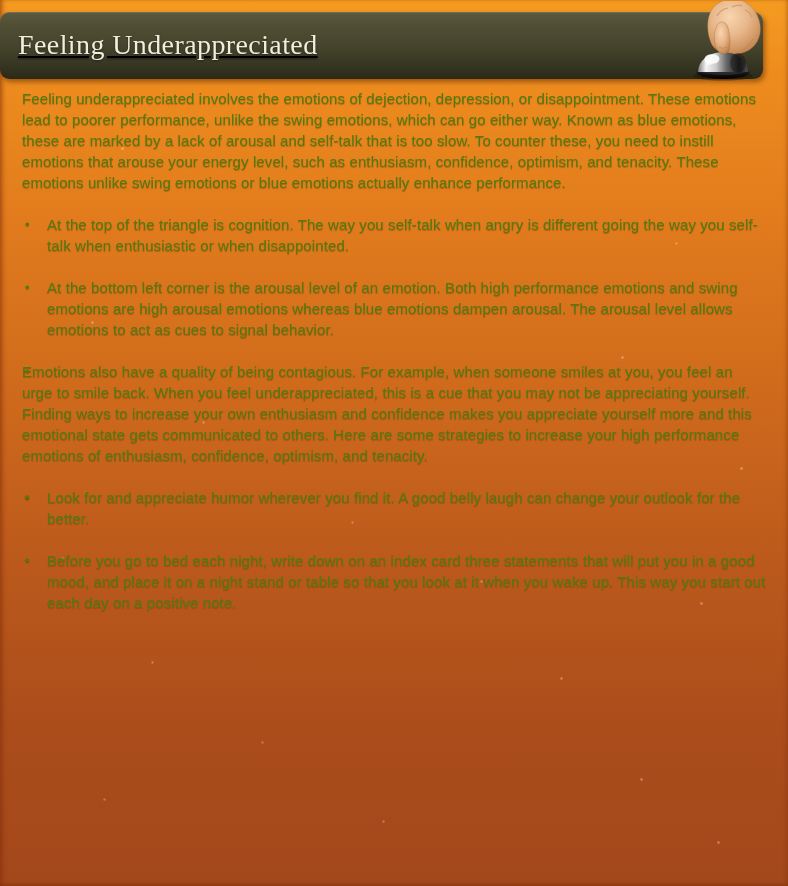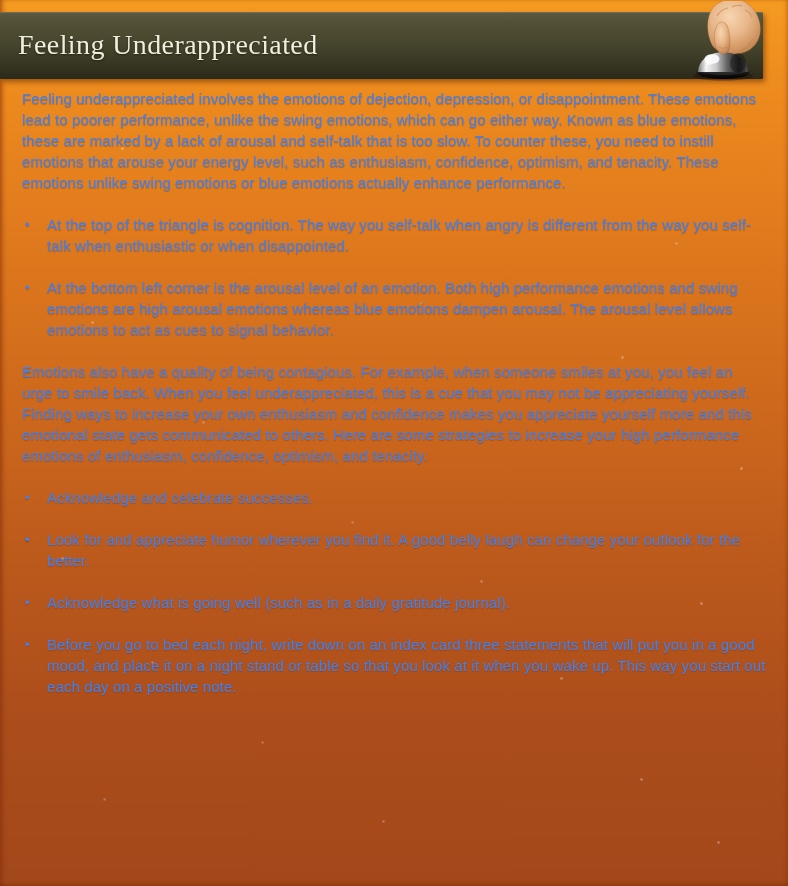--- a/index.html
+++ b/index.html
@@ -46,25 +46,26 @@
       641px 779px 0 0.6px rgba(255,255,255,0.36),
       383px 821px 0 0.5px rgba(255,255,255,0.32),
       718px 842px 0 0.6px rgba(255,255,255,0.36),
       104px 799px 0 0.5px rgba(255,255,255,0.30);
   }
 
   .title-bar {
     position: absolute;
     left: 0; top: 12px;
     width: 763px; height: 67px;
-    border-radius: 1px;
+    border-radius: 9px;
     background: linear-gradient(180deg,
       #5b5a41 0%, #525136 16%, #46452d 48%, #383723 76%, #2b2a19 100%);
     box-shadow: 2px 3px 5px rgba(95,42,0,0.55),
                 inset 0 1px 0 rgba(255,255,255,0.13);
+    text-decoration: underline;
   }
   .title-bar h1 {
     margin: 0;
     padding: 17px 0 0 18px;
     font-family: "Liberation Serif", serif;
     font-weight: 400;
     font-size: 28px;
     letter-spacing: 0.4px;
     color: #f1eedd;
     text-shadow: 0 1px 2px rgba(0,0,0,0.45);
@@ -76,21 +77,21 @@
     top: 1px; right: 23px;
     width: 82px; height: 80px;
   }
 
   .content {
     position: absolute;
     left: 0; top: 88px;
     width: 100%;
     padding: 0 22px;
     box-sizing: border-box;
-    color: #3b82f6;
+    color: #4d7c0f;
     font-size: 15px;
     line-height: 21px;
     letter-spacing: 0.1px;
     text-shadow: 0 1px 1px rgba(120,50,0,0.4);
   }
   .content p { margin: 0 0 21px 0; }
   .content ul { list-style: none; margin: 0; padding: 0; }
   .content li { position: relative; padding-left: 25px; margin: 0 0 21px 0; }
   .content .bullet {
     position: absolute; left: 3px; top: 0;
@@ -155,47 +156,45 @@
   </g>
 </svg>
 
 <div class="content">
   <p>Feeling underappreciated involves the emotions of dejection, depression, or disappointment. These emotions lead to poorer performance, unlike the swing emotions, which can go either way. Known as blue emotions, these are marked by a lack of arousal and self-talk that is too slow. To counter these, you need to instill emotions that arouse your energy level, such as enthusiasm, confidence, optimism, and tenacity. These emotions unlike swing emotions or blue emotions actually enhance performance.</p>
 
 
   <ul>
     <li>
       <span class="bullet">•</span>
-      <span>At the top of the triangle is cognition. The way you self-talk when angry is different from the way you self-talk when enthusiastic or when disappointed.</span>
+      <span>At the top of the triangle is cognition. The way you self-talk when angry is different going the way you self-talk when enthusiastic or when disappointed.</span>
     </li>
     <li>
       <span class="bullet">•</span>
       <span>At the bottom left corner is the arousal level of an emotion. Both high performance emotions and swing emotions are high arousal emotions whereas blue emotions dampen arousal. The arousal level allows emotions to act as cues to signal behavior.</span>
     </li>
     <li>
       <span class="bullet">•</span>
     </li>
   </ul>
 
   <p>Emotions also have a quality of being contagious. For example, when someone smiles at you, you feel an urge to smile back. When you feel underappreciated, this is a cue that you may not be appreciating yourself. Finding ways to increase your own enthusiasm and confidence makes you appreciate yourself more and this emotional state gets communicated to others. Here are some strategies to increase your high performance emotions of enthusiasm, confidence, optimism, and tenacity.</p>
 
   <ul>
     <li>
       <span class="bullet">•</span>
-      <span>Acknowledge and celebrate successes.</span>
     </li>
     <li>
       <span class="bullet">•</span>
     </li>
     <li>
       <span class="bullet">•</span>
       <span>Look for and appreciate humor wherever you find it. A good belly laugh can change your outlook for the better.</span>
     </li>
     <li>
       <span class="bullet">•</span>
-      <span>Acknowledge what is going well (such as in a daily gratitude journal).</span>
     </li>
     <li>
       <span class="bullet">•</span>
       <span>Before you go to bed each night, write down on an index card three statements that will put you in a good mood, and place it on a night stand or table so that you look at it when you wake up. This way you start out each day on a positive note.</span>
     </li>
   </ul>
 </div>
 
 </body></html>

